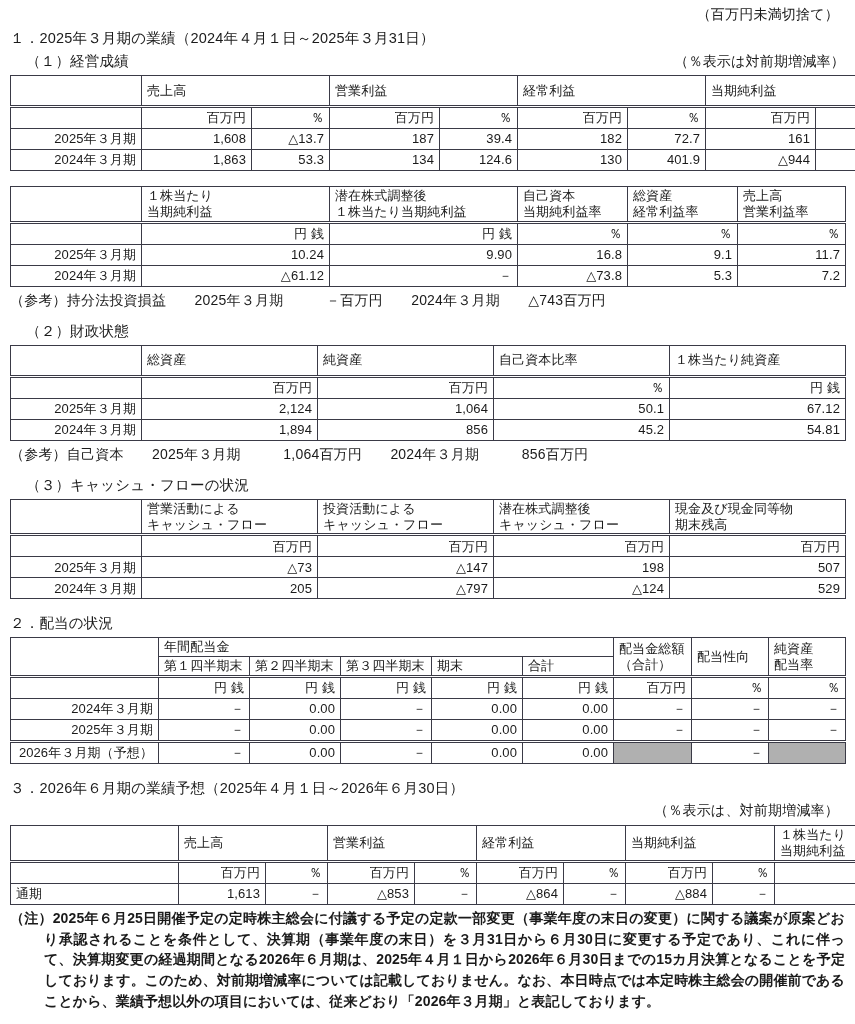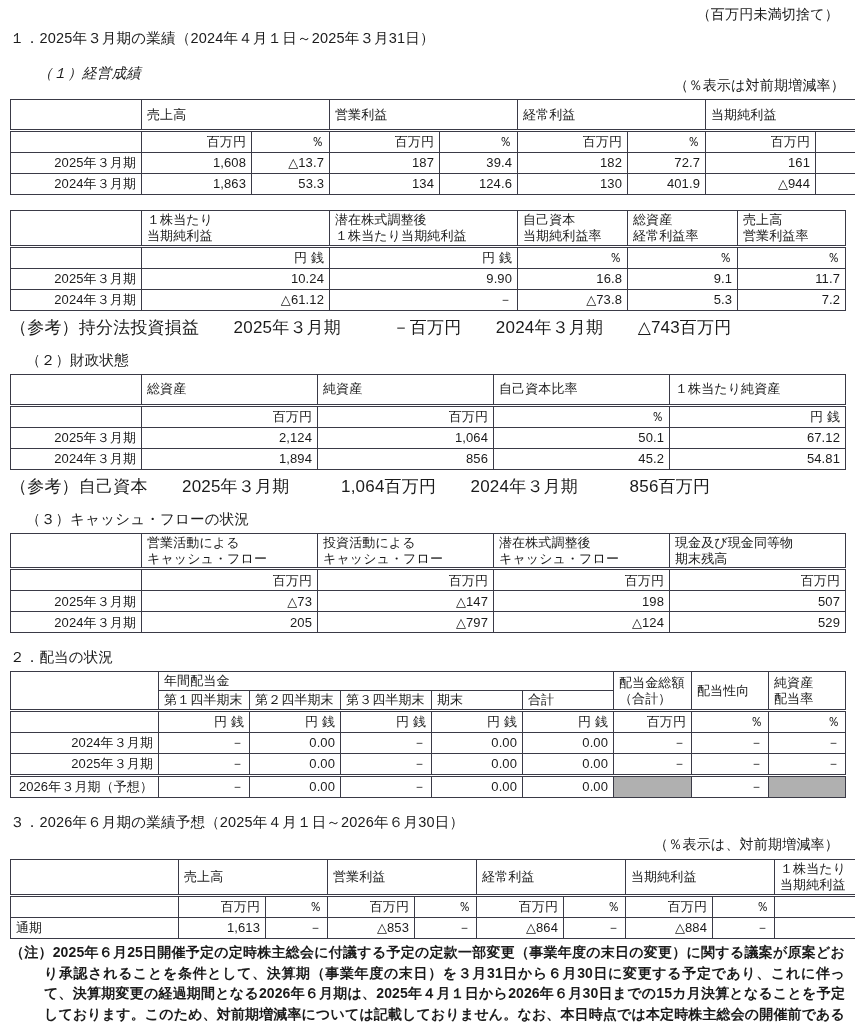--- a/index.html
+++ b/index.html
@@ -39,25 +39,25 @@
     letter-spacing: 0.2px;
     margin: 0 0 4px 0;
     padding-left: 16px;
   }
   .row-between {
     display: flex;
     align-items: flex-end;
     justify-content: space-between;
     margin-bottom: 4px;
   }
-  .row-between .h-sub { margin: 12px; font-style: italic; }
+  .row-between .h-sub { margin: 0; }
   .row-between .note-right { margin: 0; }
 
   .ref-line {
-    font-size: 17px;
+    font-size: 14px;
     letter-spacing: 0.2px;
     margin: 5px 0 12px 0;
     white-space: pre;
   }
   .spacer-md { height: 15px; }
 
   
   table.fin {
     border-collapse: collapse;
     table-layout: fixed;

